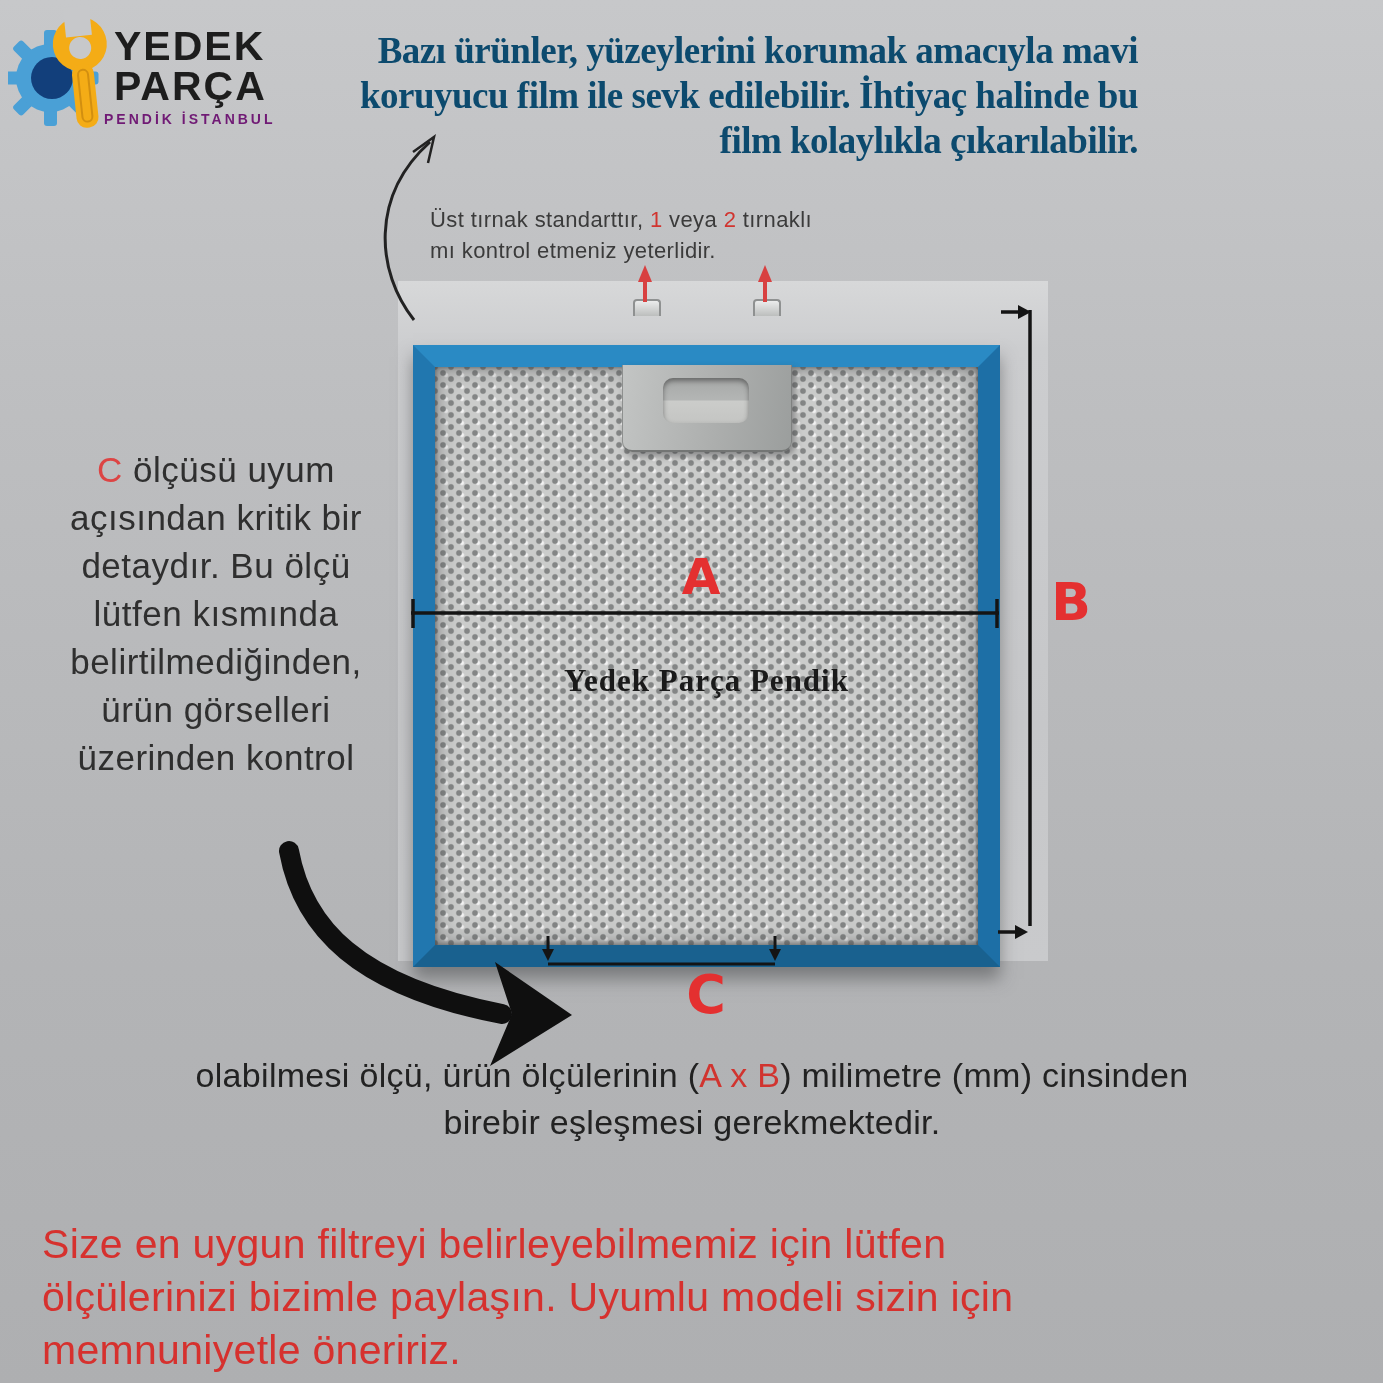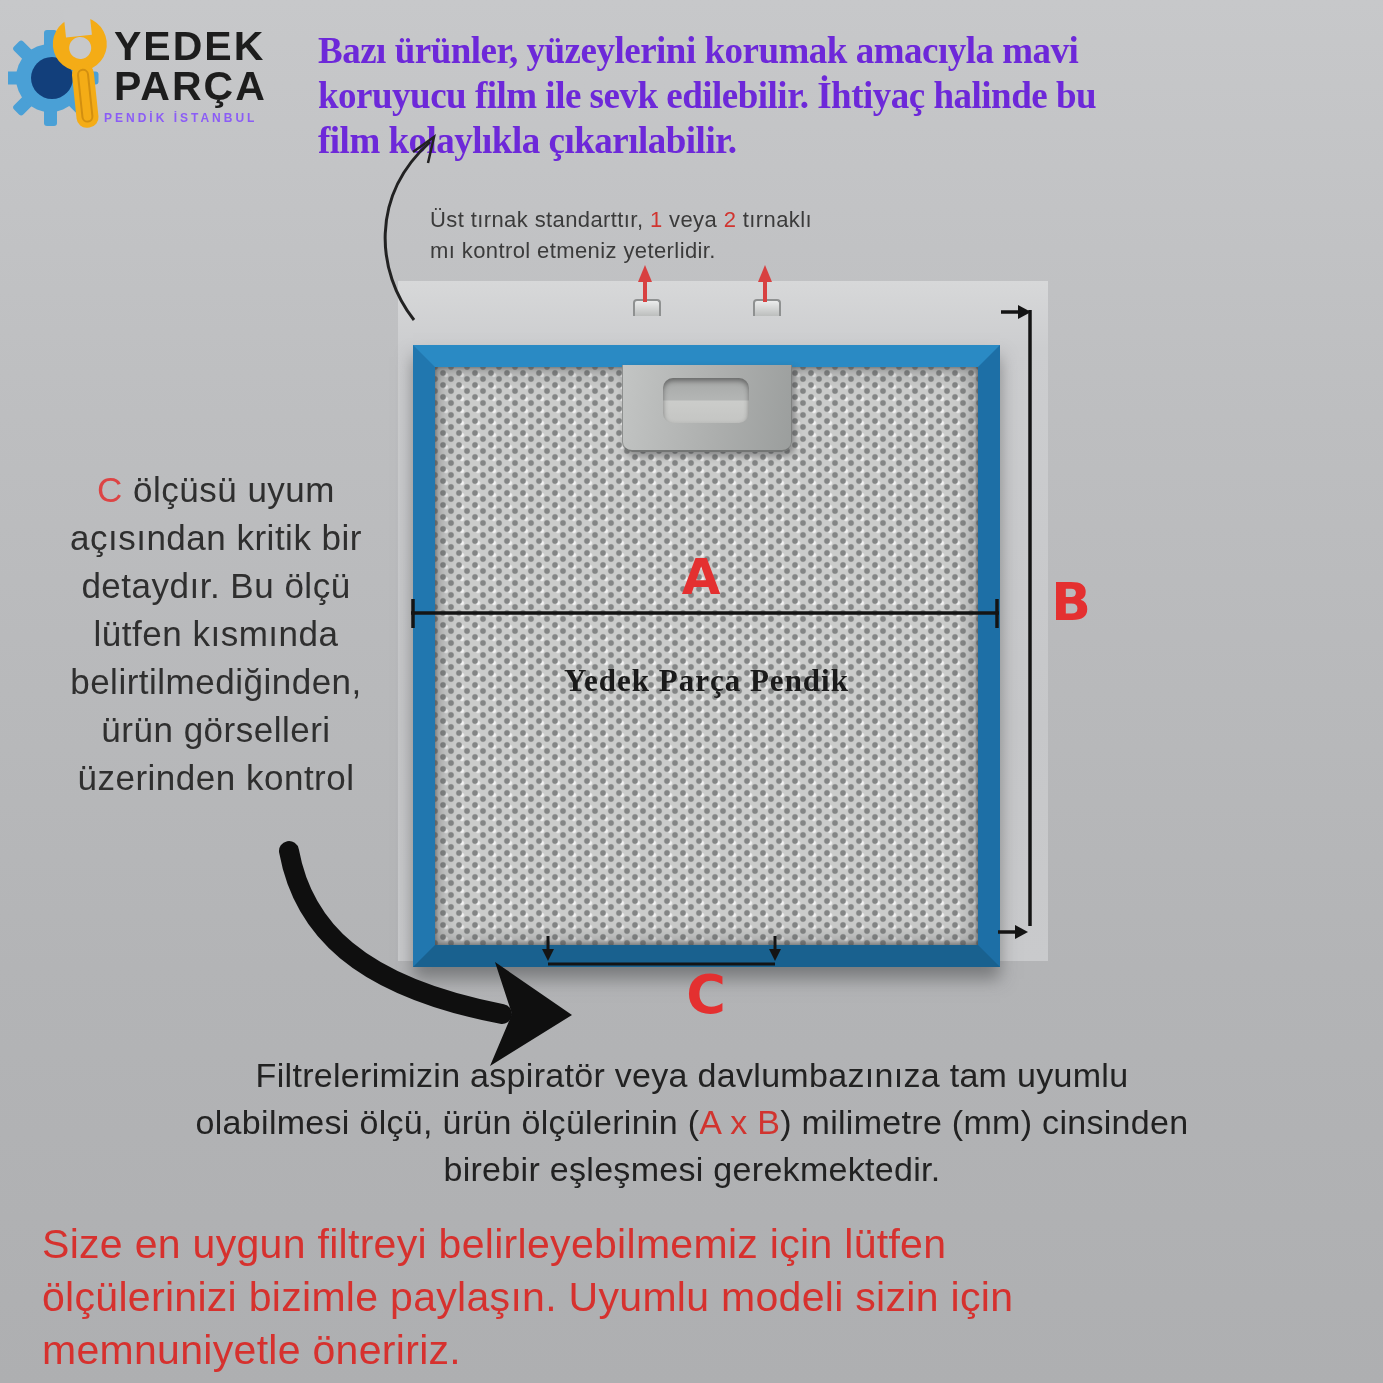--- a/index.html
+++ b/index.html
@@ -8,31 +8,31 @@
     background:linear-gradient(180deg,#c7c8ca 0%,#bdbec0 30%,#b3b4b6 70%,#aeafb1 100%);
     font-family:"Liberation Sans","DejaVu Sans",sans-serif;
   }
   .abs{position:absolute;}
   
   #logo{left:8px;top:6px;width:270px;height:130px;}
   #logo-icon{left:0;top:0;}
   .logo-title{left:106px;font-weight:bold;color:#1d1d1d;font-size:41px;letter-spacing:2px;line-height:1;}
   #logo-line1{top:20px;}
   #logo-line2{top:60px;}
-  #logo-sub{left:96px;top:105px;font-weight:bold;color:#8b5cf6;font-size:12px;letter-spacing:3px;}
-  
-  #film-note{left:318px;top:28px;width:820px;text-align:left;
+  #logo-sub{left:96px;top:105px;font-weight:bold;color:#701a75;font-size:14px;letter-spacing:3px;}
+  
+  #film-note{left:318px;top:28px;width:820px;text-align:right;
     font-family:"Liberation Serif","DejaVu Serif",serif;font-weight:bold;
-    font-size:37px;line-height:45px;color:#6d28d9;letter-spacing:-0.5px;}
+    font-size:37px;line-height:45px;color:#0c4a6e;letter-spacing:-0.5px;}
   
   #tab-note{left:430px;top:204px;width:532px;text-align:left;
     font-size:22px;line-height:31px;color:#3b3b3b;letter-spacing:.4px;}
   .red-inline{color:#d1342f;}
   
-  #side-note{left:8px;top:466px;width:416px;text-align:center;
+  #side-note{left:8px;top:446px;width:416px;text-align:center;
     font-size:35px;line-height:48px;color:#2f2f2f;letter-spacing:.5px;}
   #side-note .red-inline{color:#dd4444;}
   
   #photo-bg{left:398px;top:281px;width:650px;height:680px;
     background:linear-gradient(180deg,#d7d8d9 0%,#cccdcf 10%,#c6c7c9 65%,#c9cacc 100%);}
   .tab-metal{width:28px;height:17px;top:299px;
     background:linear-gradient(#ebecec,#bcbebd);
     border:2px solid #8f9191;border-bottom:none;border-radius:4px 4px 0 0;box-sizing:border-box;}
   #tab-metal-1{left:633px;}
   #tab-metal-2{left:753px;}
@@ -185,21 +185,20 @@
     <path d="M413 152 L434 137 L428 163" stroke-width="2.5"></path>
   </g>
 
   <g>
     <path d="M289 851 C303 927 357 986 502 1014" stroke="#0f0f0f" stroke-width="20" fill="none" stroke-linecap="round"></path>
     <path d="M495 962 L572 1015 L490 1066 L512 1014 Z" fill="#0f0f0f"></path>
   </g>
 </svg>
 
 <div class="abs" id="fit-note">
-  <div>Filtrelerimizin aspiratör veya davlumbazınıza tam uyumlu</div>
   <div><span>olabilmesi ölçü, ürün ölçülerinin (</span><span class="red-inline">A x B</span><span>) milimetre (mm) cinsinden</span></div>
   <div>birebir eşleşmesi gerekmektedir.</div>
 </div>
 
 <div class="abs" id="cta-note">
   <div>Size en uygun filtreyi belirleyebilmemiz için lütfen</div>
   <div>ölçülerinizi bizimle paylaşın. Uyumlu modeli sizin için</div>
   <div>memnuniyetle öneririz.</div>
 </div>
 

